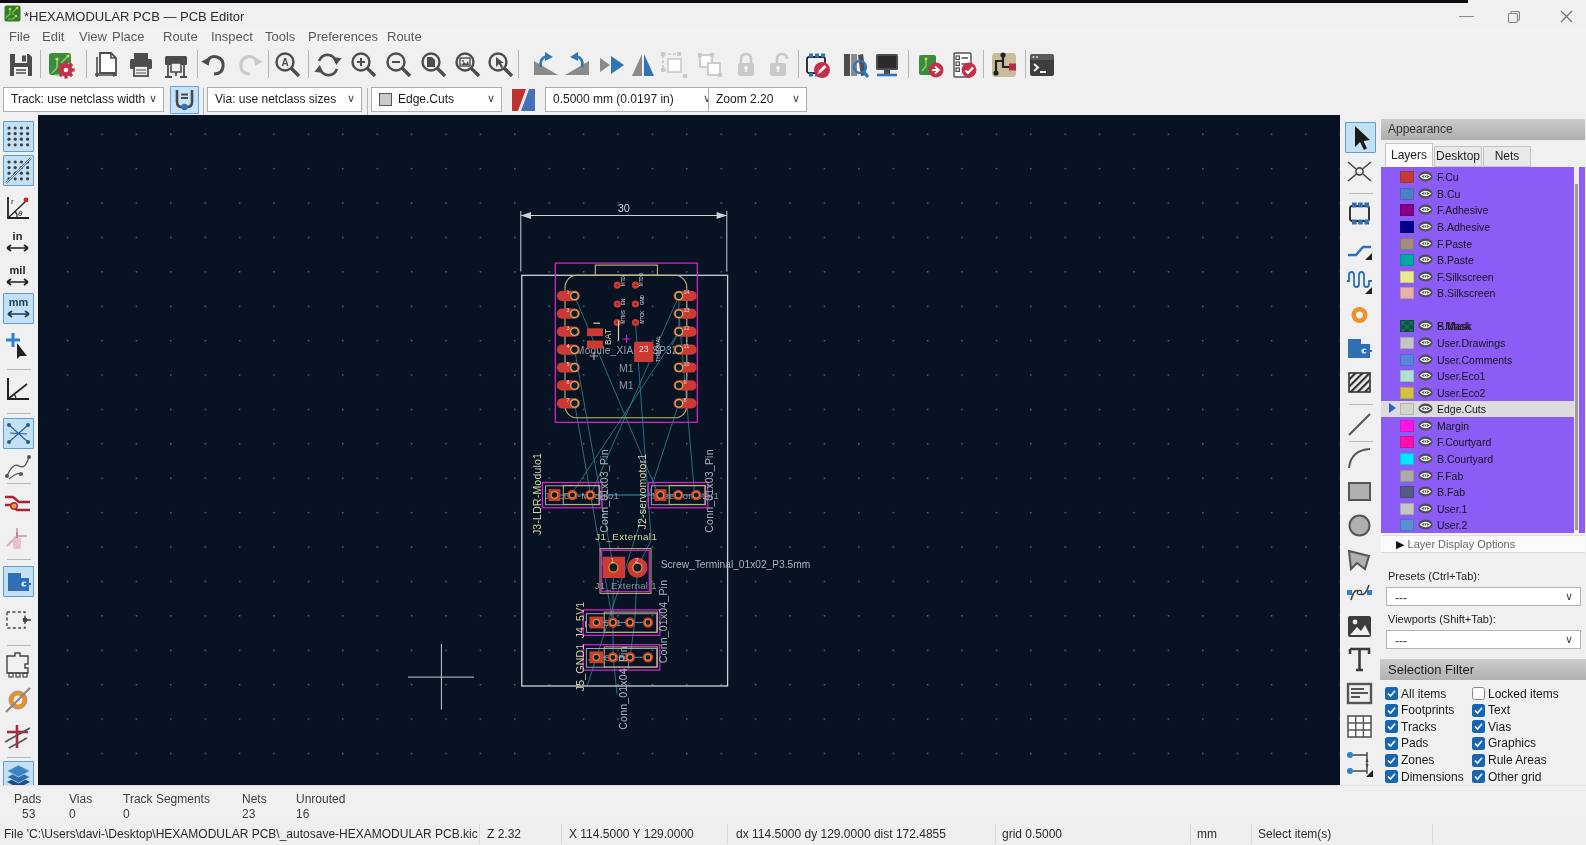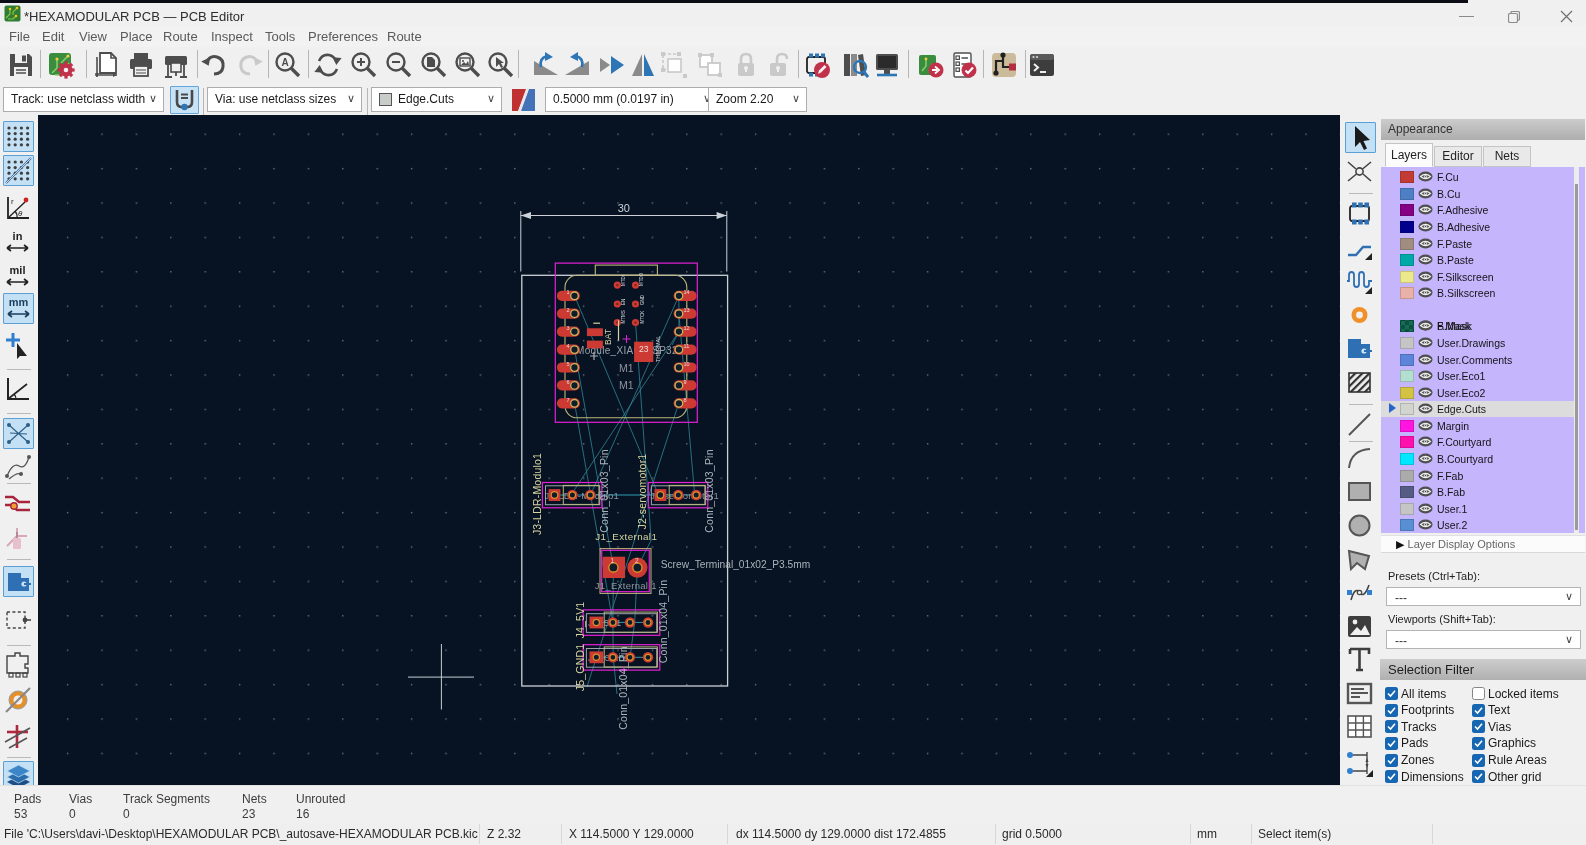--- a/index.html
+++ b/index.html
@@ -20,21 +20,21 @@
 .icbtn { position:absolute; }
 .active-btn { background:#c8e2f6; border:1px solid #62a6dc; border-radius:1px; }
 .left-tb { position:absolute; left:0; top:115px; width:38px; height:670px; background:#f0f0f0; }
 .right-tb { position:absolute; left:1341px; top:115px; width:39px; height:670px; background:#f0f0f0; }
 .lsep { position:absolute; left:7px; width:24px; height:1px; background:#b9b9b9; }
 .rsep { position:absolute; left:8px; width:24px; height:1px; background:#b9b9b9; }
 .panel { position:absolute; left:1380px; top:115px; width:206px; height:670px; background:#f0f0f0; }
 .pane-hdr { position:absolute; left:1px; width:204px; height:21px; background:linear-gradient(#cccccc,#adadad); color:#333; font-size:12px; padding:3px 0 0 7px; }
 .tab { position:absolute; font-size:12px; color:#222; border:1px solid #c4c4c4; background:#e9e9e9; text-align:center; }
 .tab.on { background:#fbfbfb; border-bottom:1px solid #fbfbfb; }
-.layers { position:absolute; left:1px; top:52px; width:204px; height:366px; background:#c4b5fd; }
+.layers { position:absolute; left:1px; top:52px; width:204px; height:366px; background:#8b5cf6; }
 .lrow { position:absolute; left:0; width:196px; height:16px; }
 .lrow .sw { position:absolute; left:19px; top:2px; width:14px; height:12px; }
 .lrow .nm { position:absolute; left:56px; top:2px; font-size:10.5px; color:#141414; }
 .ldo { position:absolute; left:1px; top:420px; width:204px; height:18px; background:#fbfbfb; border-top:1px solid #e0e0e0; border-bottom:1px solid #d8d8d8; font-size:11px; color:#666; padding:2px 0 0 15px; }
 .plabel { position:absolute; font-size:11px; color:#222; }
 .pcombo { position:absolute; left:6px; width:195px; height:19px; background:#fff; border:1px solid #b4b4b4; font-size:12px; color:#333; }
 .selhdr { position:absolute; left:0px; width:206px; height:21px; background:linear-gradient(#cdcdcd,#b0b0b0); color:#1d1d1d; font-size:13px; padding:3px 0 0 8px; }
 .cb { position:absolute; width:13px; height:13px; border-radius:2.5px; background:#1666b2; }
 .cb svg { position:absolute; left:1px; top:1px; }
 .cb.off { background:#fff; border:1px solid #868686; }
@@ -65,21 +65,21 @@
     </svg>
   <svg class="abs" style="left:1560px;top:7px" width="13" height="13" viewBox="0 0 13 13">
       <path d="M1 1 L12 12 M12 1 L1 12" stroke="#707070" stroke-width="1.2"></path>
     </svg>
 </div>
 
 <div class="menubar">
   <span style="left:9px">File</span>
   <span style="left:42px">Edit</span>
   <span style="left:79px">View</span>
-  <span style="left:120px">Place</span>
+  <span style="left:112px">Place</span>
   <span style="left:163px">Route</span>
   <span style="left:211px">Inspect</span>
   <span style="left:265px">Tools</span>
   <span style="left:308px">Preferences</span>
   <span style="left:387px">Route</span>
 </div>
 
 <div class="toolbar1" id="tb1">
   <div class="tsep" style="left:40px"></div>
   <div class="tsep" style="left:86px"></div>
@@ -723,21 +723,21 @@
         <circle cx="5" cy="21" r="3" fill="#2f80d0"></circle>
         <path d="M8 5 L22 5 M22 2 L22 24 M8 21 L22 21" stroke="#444" stroke-width="1.4"></path>
         <path d="M22 8 L20.5 12 L23.5 12 Z M22 18 L20.5 14 L23.5 14 Z" fill="#444"></path>
         <polygon points="21,27 28,27 28,20" fill="#222"></polygon>
       </svg></div>
   </div>
 
 <div class="panel">
   <div class="pane-hdr" style="top:4px">Appearance</div>
   <div class="tab on" style="left:5px;top:28px;width:48px;height:24px;padding-top:4px;z-index:2">Layers</div>
-  <div class="tab" style="left:54px;top:31px;width:48px;height:21px;padding-top:2px">Editor</div>
+  <div class="tab" style="left:54px;top:31px;width:48px;height:21px;padding-top:2px">Desktop</div>
   <div class="tab" style="left:103px;top:31px;width:48px;height:21px;padding-top:2px">Nets</div>
   <div class="layers" id="layers">
 <div class="lrow" style="top:2.2px;">
         <span class="sw" style="background:#c33c34;border:1px solid rgba(0,0,0,0.15)"></span>
         <svg style="position:absolute;left:37px;top:2px" width="15" height="11" viewBox="0 0 15 11">
           <ellipse cx="7.5" cy="5.5" rx="7" ry="5" fill="#4f4f4f"></ellipse>
           <path d="M2.5 5.5 Q7.5 1.2 12.5 5.5 Q7.5 9.8 2.5 5.5 Z" fill="none" stroke="#efefef" stroke-width="1.1"></path>
           <circle cx="7.5" cy="5.5" r="1.6" fill="#efefef"></circle>
           <circle cx="7.5" cy="5.5" r="0.8" fill="#4f4f4f"></circle>
         </svg>
@@ -1036,21 +1036,21 @@
         <svg width="11" height="11" viewBox="0 0 11 11">
           <path d="M2 5.5 L4.5 8 L9 2.8" stroke="#fff" stroke-width="1.6" fill="none"></path>
         </svg>
       </div>
 <span class="cblbl" style="left:108px;top:654.5px">Other grid</span>
 </div>
 </div>
 
 <div class="status1">
   <span class="s1l" style="left:14px">Pads</span>
-    <span class="s1v" style="left:14px">53</span>
+    <span class="s1v" style="left:22px">53</span>
   <span class="s1l" style="left:69px">Vias</span>
     <span class="s1v" style="left:69px">0</span>
   <span class="s1l" style="left:123px">Track Segments</span>
     <span class="s1v" style="left:123px">0</span>
   <span class="s1l" style="left:242px">Nets</span>
     <span class="s1v" style="left:242px">23</span>
   <span class="s1l" style="left:296px">Unrouted</span>
     <span class="s1v" style="left:296px">16</span>
 </div>
 <div class="status2">

